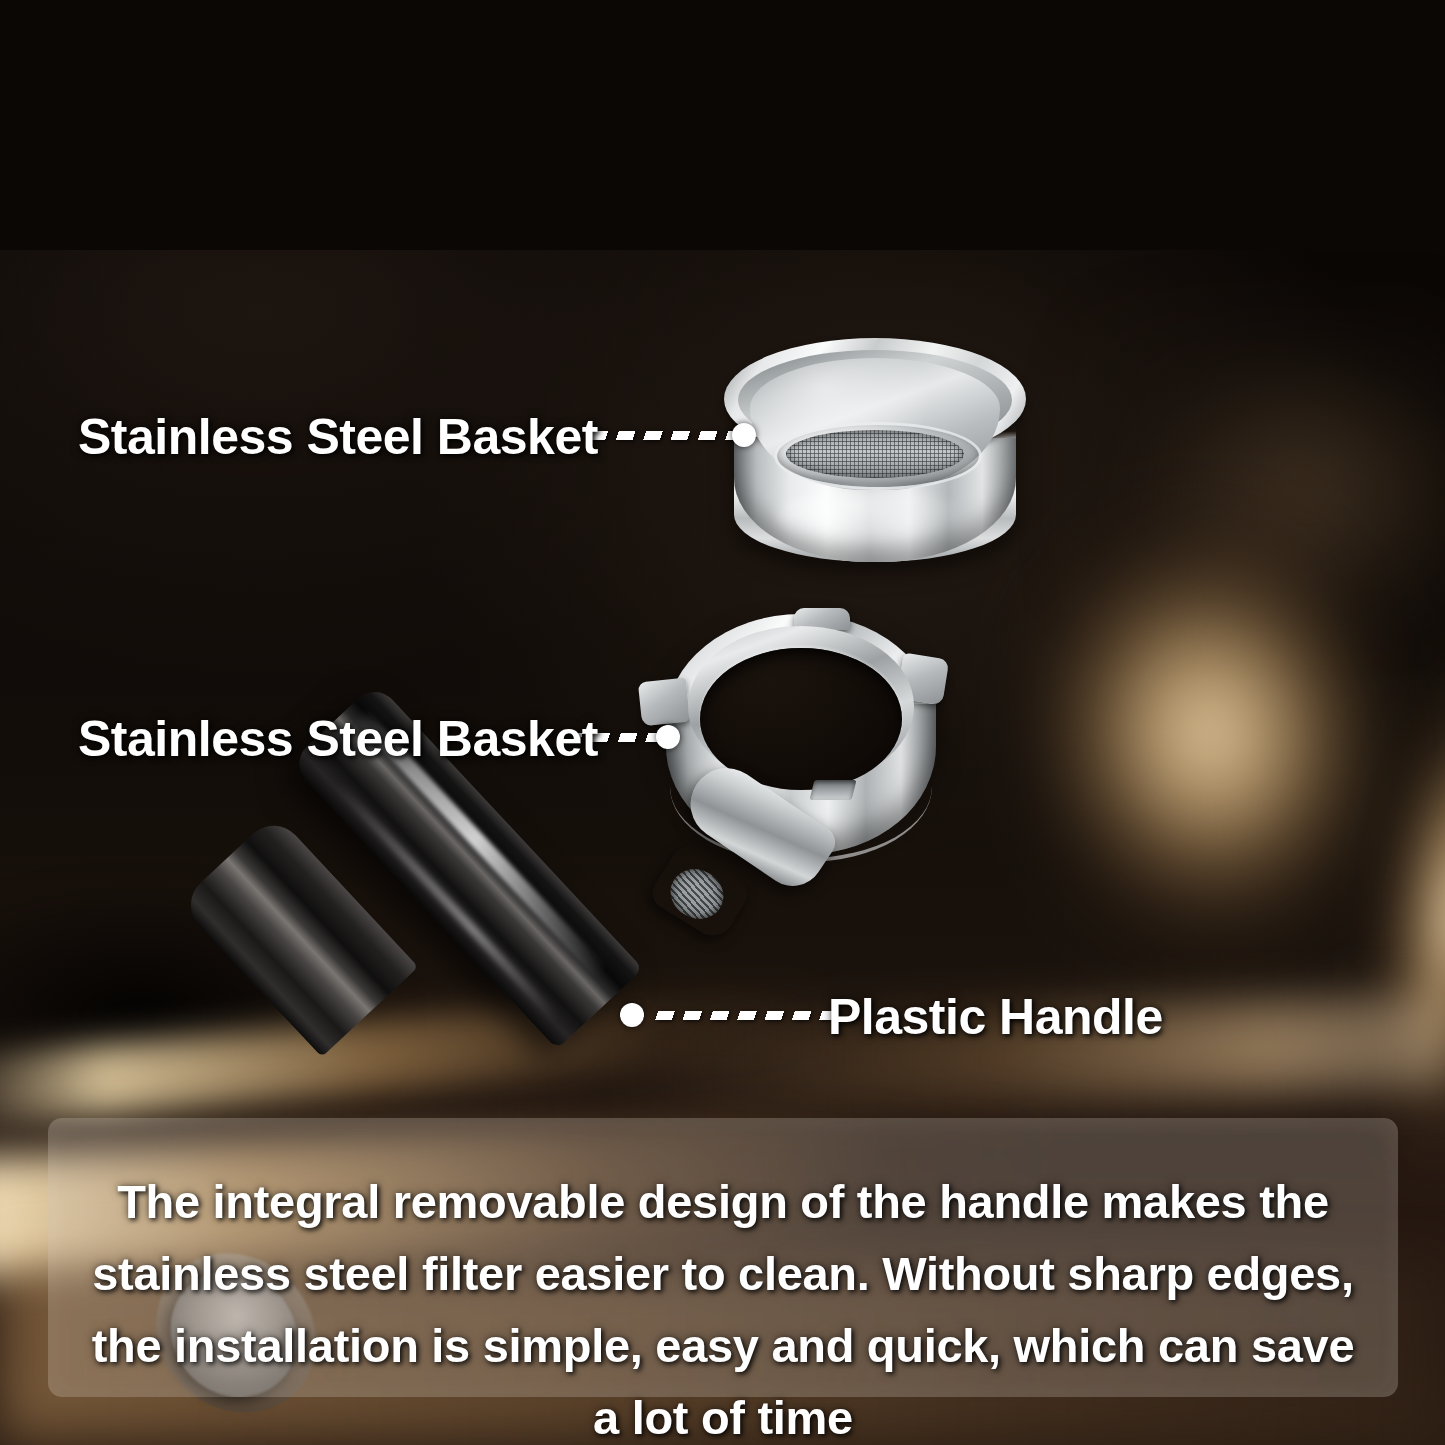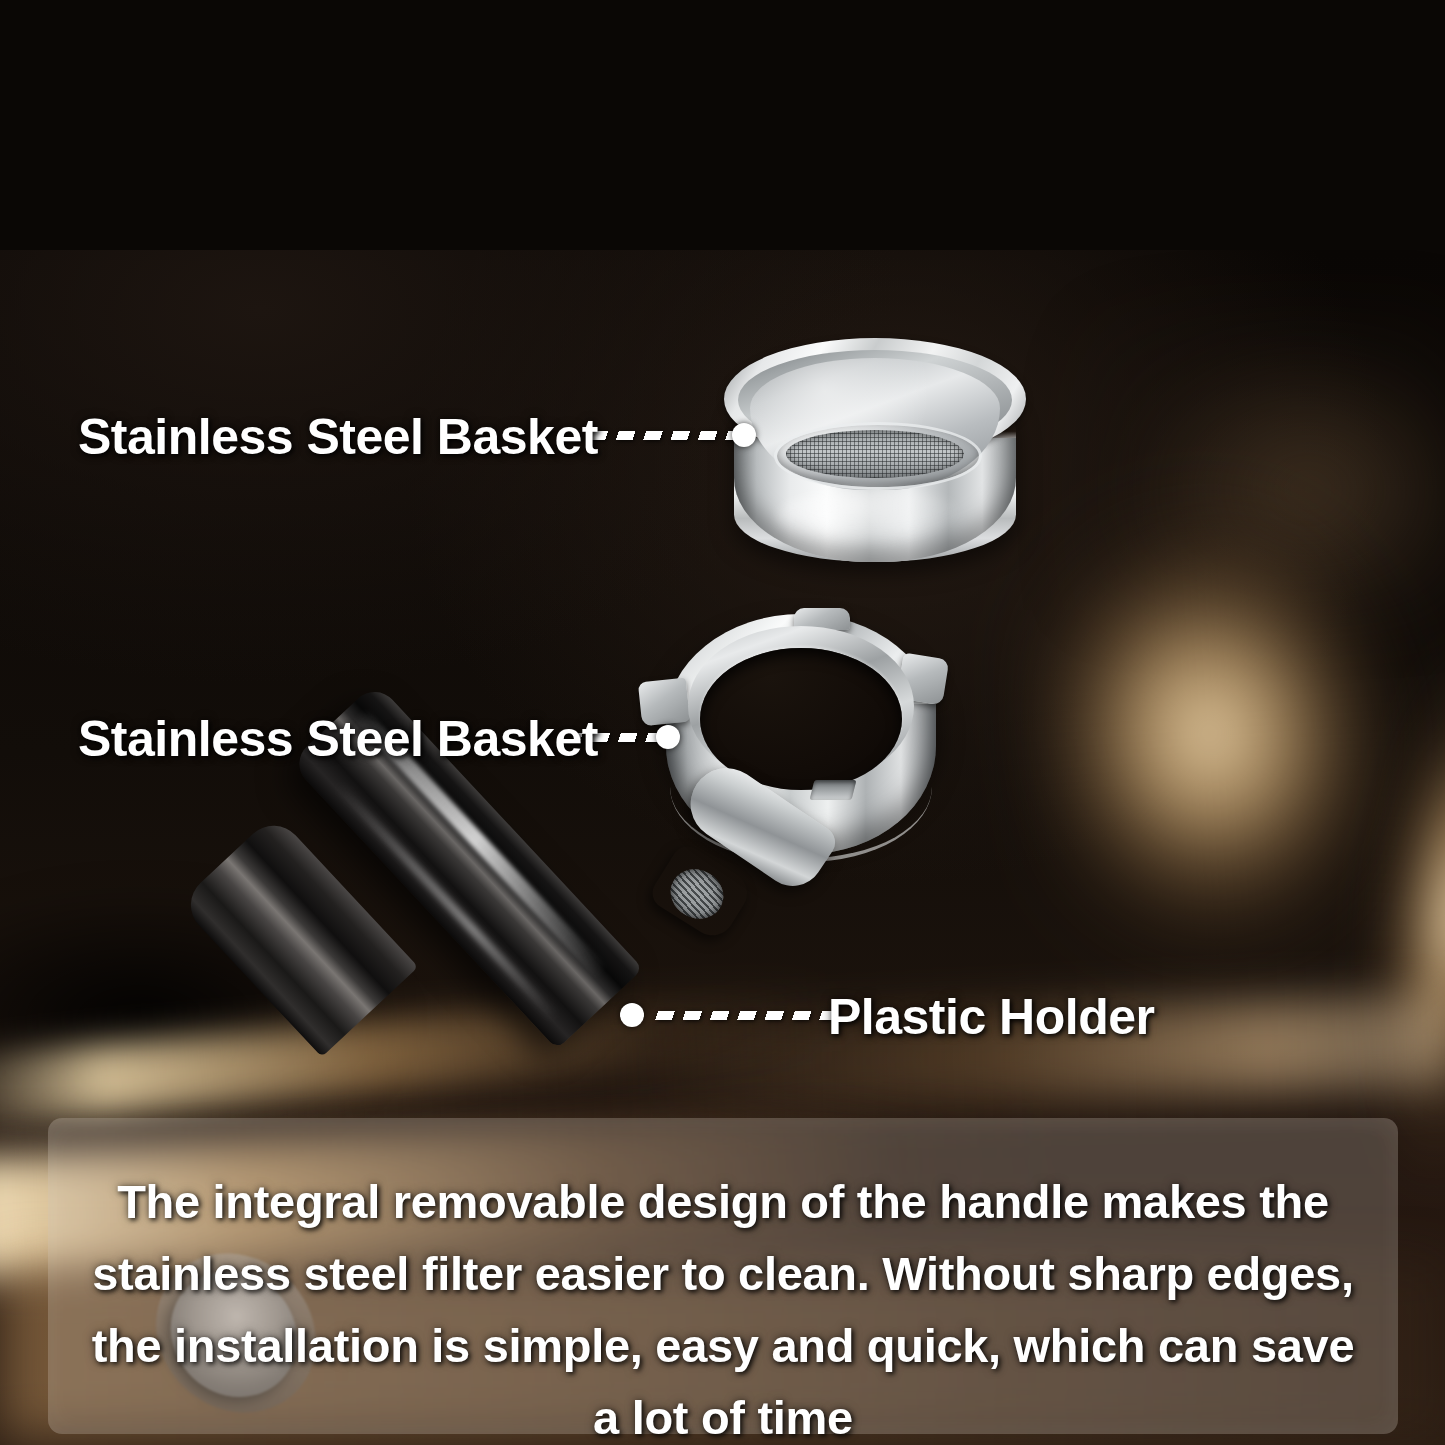--- a/index.html
+++ b/index.html
@@ -481,21 +481,21 @@
   #leader-holder .dot { left: 78px; }
 
   #leader-handle { left: 620px; top: 1008px; width: 212px; }
   #leader-handle .dashes { left: 30px; width: 186px; }
   #leader-handle .dot { left: 0px; }
 
   
   #caption-panel {
     position: absolute;
     left: 48px; top: 1118px;
-    width: 1350px; height: 316px;
+    width: 1350px; height: 279px;
     border-radius: 14px;
     background: rgba(206,194,183,0.26);
     backdrop-filter: blur(1px);
     box-shadow: 0 0 28px rgba(255,255,255,0.06) inset;
     z-index: 35;
   }
   #caption-text {
     position: absolute;
     left: 40px; top: 48px;
     width: 1270px;
@@ -571,20 +571,20 @@
     <div class="dashes"></div>
     <div class="dot"></div>
   </div>
   <div class="leader" id="leader-handle">
     <div class="dashes"></div>
     <div class="dot"></div>
   </div>
 
   <div class="callout-label" id="label-basket">Stainless Steel Basket</div>
   <div class="callout-label" id="label-holder">Stainless Steel Basket</div>
-  <div class="callout-label" id="label-handle">Plastic Holder</div>
+  <div class="callout-label" id="label-handle">Plastic Handle</div>
 
   <div id="caption-panel">
     <div id="caption-text">The integral removable design of the handle makes the stainless steel filter easier to clean. Without sharp edges, the installation is simple, easy and quick, which can save a lot of time</div>
   </div>
 
 
 </div>
 
 </body></html>

